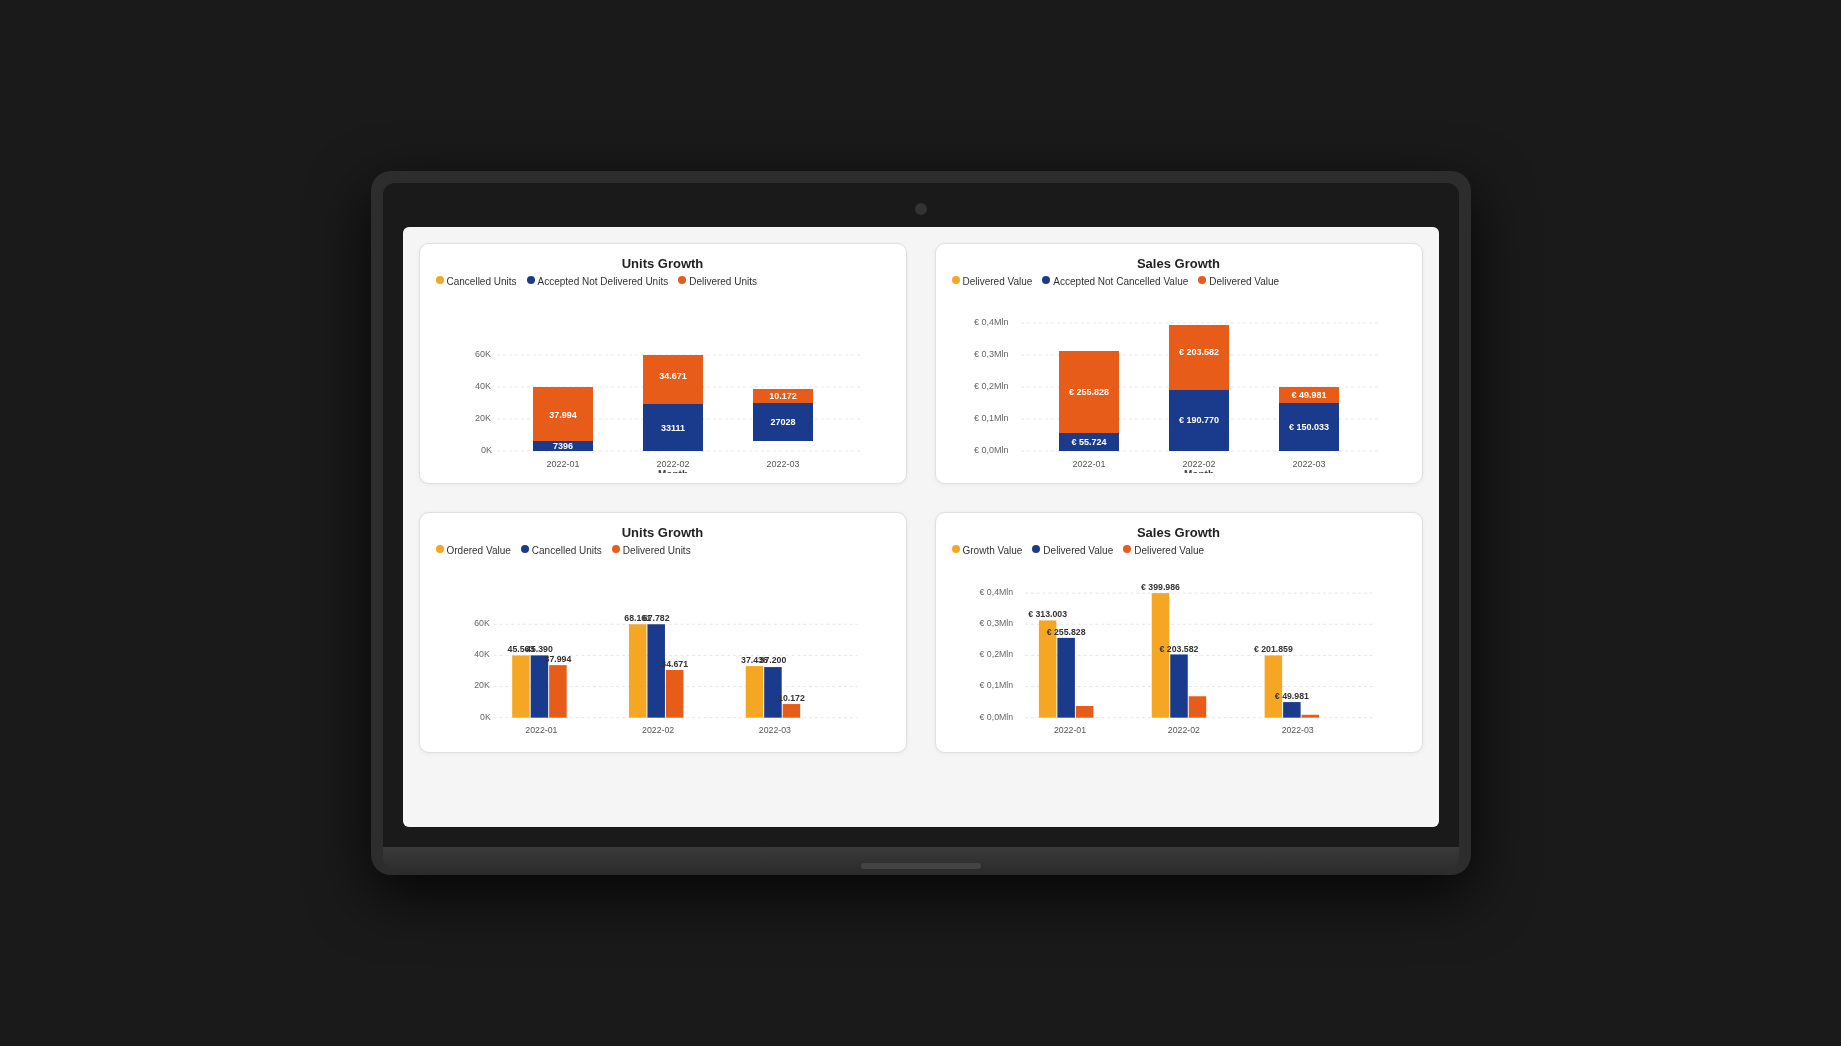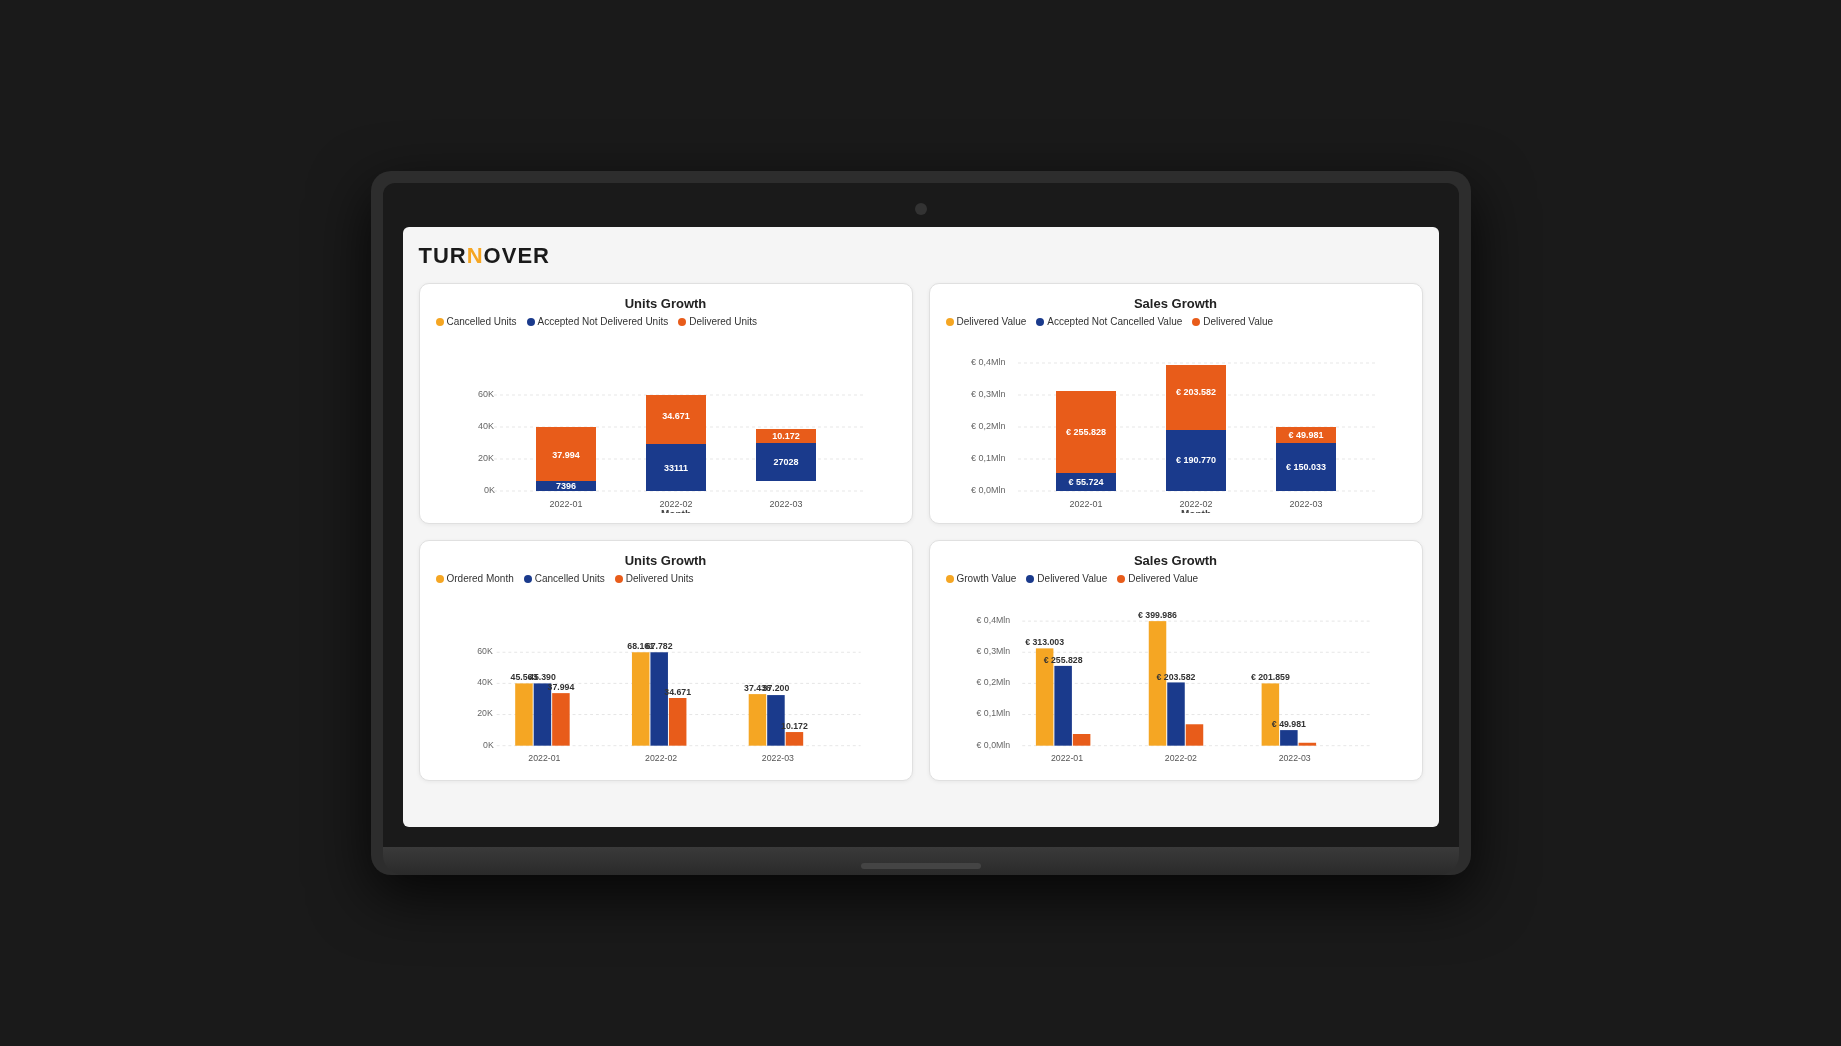--- a/index.html
+++ b/index.html
@@ -68,21 +68,21 @@
       letter-spacing: 1px;
     }
     .logo span.highlight {
       color: #f5a623;
     }
 
     .charts-grid {
       display: grid;
       grid-template-columns: 1fr 1fr;
       grid-template-rows: 1fr 1fr;
-      gap: 16px;
+      gap: 28px;
     }
     .chart-panel {
       background: #fff;
       border-radius: 10px;
       border: 1px solid #e0e0e0;
       padding: 12px 16px 10px 16px;
       box-shadow: 0 1px 4px rgba(0,0,0,0.06);
     }
     .chart-title {
       text-align: center;
@@ -94,21 +94,21 @@
     .legend {
       display: flex;
       gap: 10px;
       flex-wrap: wrap;
       margin-bottom: 6px;
       font-size: 10px;
       color: #333;
     }
     .legend-item {
       display: flex;
-      align-items: center;
+      align-items: flex-start;
       gap: 3px;
     }
     .legend-dot {
       width: 8px;
       height: 8px;
       border-radius: 50%;
     }
     .chart-area {
       position: relative;
       height: 180px;
@@ -152,25 +152,20 @@
     }
   </style>
 </head>
 <body>
 
 <div class="laptop-outer">
   <div class="laptop-screen-bezel">
     <div class="camera-notch"></div>
     <div class="laptop-screen">
 
-      <div class="header">
-        <div class="logo">
-          TUR<span class="highlight">N</span>OVER
-        </div>
-      </div>
 
       <div class="charts-grid">
 
         <div class="chart-panel">
           <div class="chart-title">Units Growth</div>
           <div class="legend">
             <div class="legend-item">
               <div class="legend-dot" style="background:#f5a623;"></div>
               <span>Cancelled Units</span>
             </div>
@@ -273,21 +268,21 @@
               <text class="axis-title" x="230" y="185">Month</text>
             </svg>
           </div>
         </div>
 
         <div class="chart-panel">
           <div class="chart-title">Units Growth</div>
           <div class="legend">
             <div class="legend-item">
               <div class="legend-dot" style="background:#f5a623;"></div>
-              <span>Ordered Month</span>
+              <span>Ordered Value</span>
             </div>
             <div class="legend-item">
               <div class="legend-dot" style="background:#1a3a8c;"></div>
               <span>Cancelled Units</span>
             </div>
             <div class="legend-item">
               <div class="legend-dot" style="background:#e85c1a;"></div>
               <span>Delivered Units</span>
             </div>
           </div>

